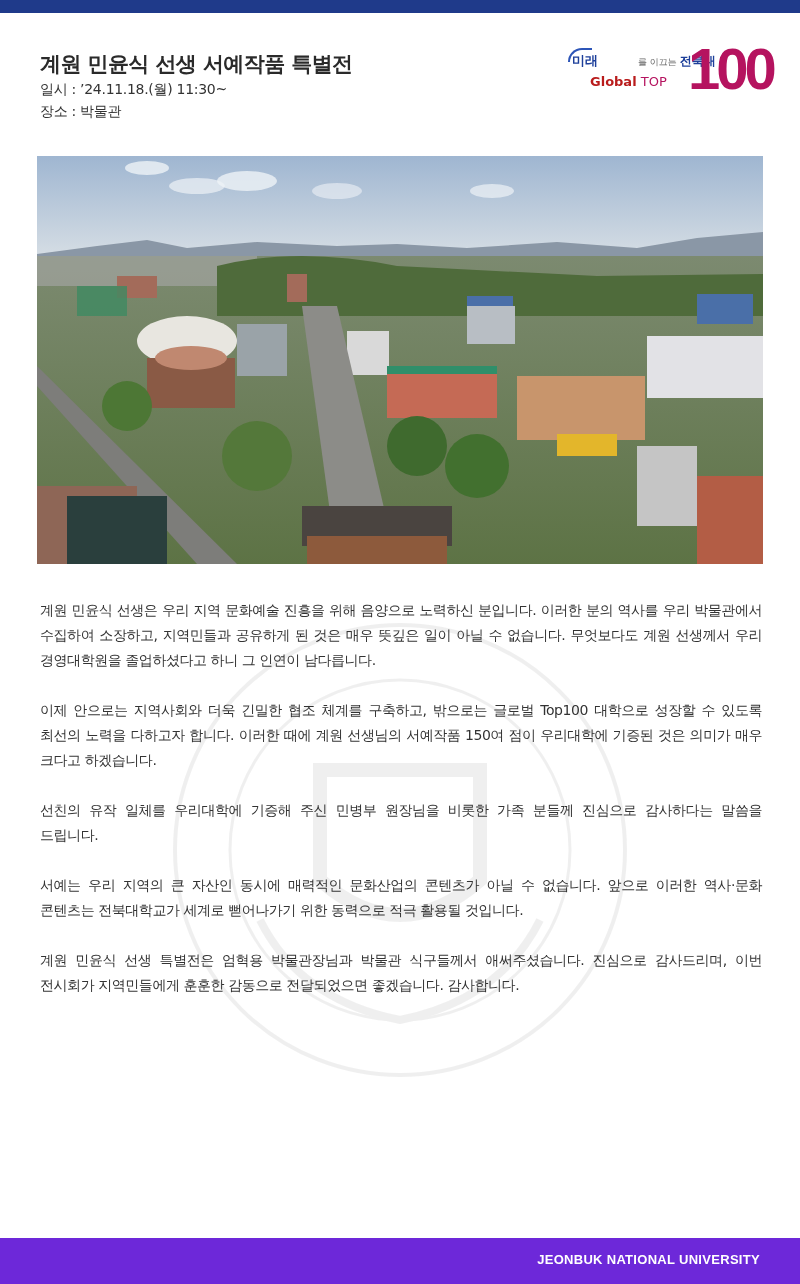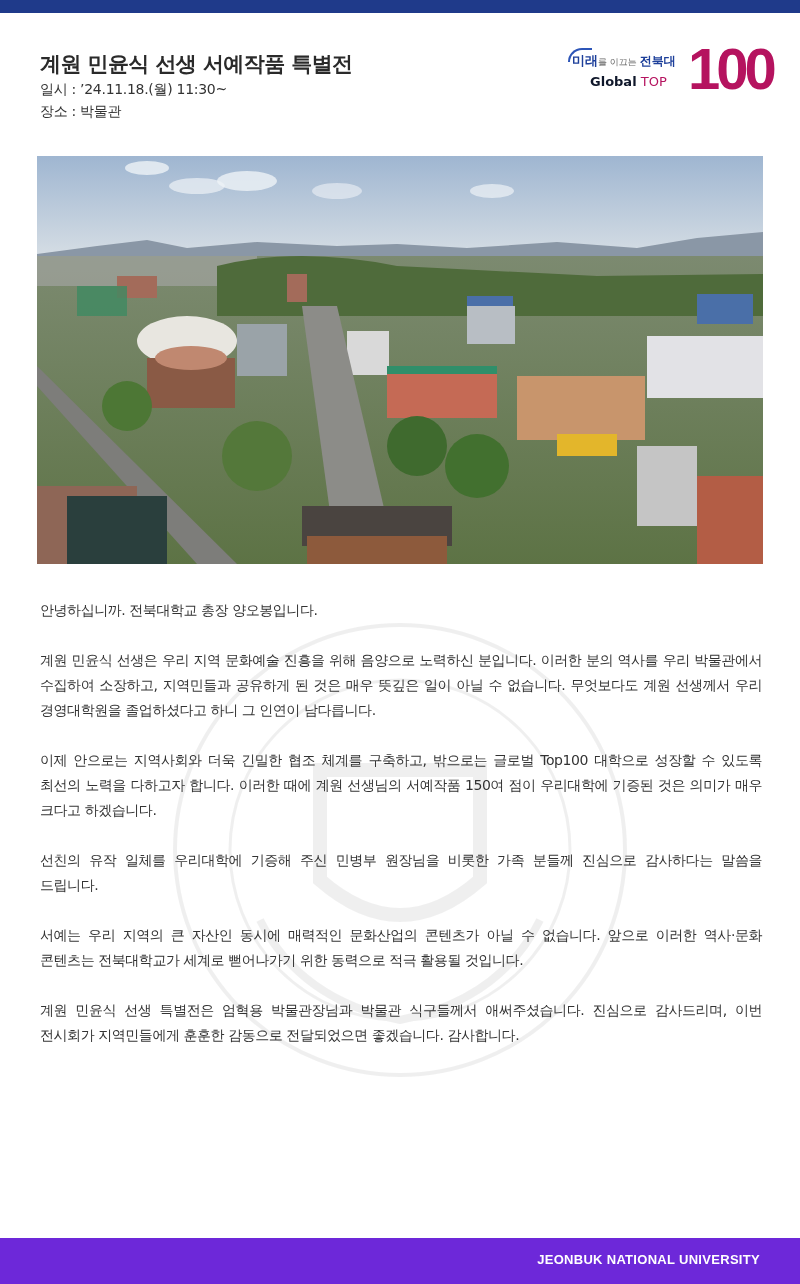--- a/index.html
+++ b/index.html
@@ -9,24 +9,24 @@
   .top-bar { position: absolute; left: 0; top: 0; width: 800px; height: 13px; background: #1f3a8a; }
 
   .header { position: absolute; left: 40px; top: 50px; width: 500px; }
   .title { font-size: 21px; font-weight: bold; color: #2a2a2a; letter-spacing: -0.6px; line-height: 28px; }
   .meta-line { font-size: 14px; color: #333; line-height: 22px; letter-spacing: -0.3px; }
 
   .logo { position: absolute; left: 560px; top: 42px; width: 210px; height: 60px; }
   .logo .swoosh { position: absolute; left: 8px; top: 6px; width: 24px; height: 14px; border-top: 2px solid #2d55b8; border-left: 2px solid #2d55b8; border-radius: 14px 0 0 0; }
   .logo .line1 { position: absolute; left: 12px; top: 10px; white-space: nowrap; font-size: 12px; font-weight: bold; }
   .logo .line1 .l-mirae { color: #1d3f9a; font-size: 13px; }
-  .logo .line1 .l-ikkeu { color: #666; font-weight: normal; font-size: 9px; }
+  .logo .line1 .l-ikkeu { color: #666; font-weight: normal; font-size: 9px; padding-left: 40px; }
   .logo .line1 .l-jbnu { color: #1d3f9a; font-size: 12px; }
   .logo .line2 { position: absolute; left: 30px; top: 32px; white-space: nowrap; font-size: 13px; }
-  .logo .line2 .l-global { color: #0f172a; font-weight: bold; }
+  .logo .line2 .l-global { color: #b91c1c; font-weight: bold; }
   .logo .line2 .l-top { color: #b5135f; }
   .logo .hundred { position: absolute; left: 128px; top: -6px; white-space: nowrap; font-family: "Liberation Sans", sans-serif; font-weight: bold; color: #b5135f; font-size: 58px; letter-spacing: -4px; line-height: 66px; }
 
   .photo { position: absolute; left: 37px; top: 156px; width: 726px; height: 408px; overflow: hidden; background: #a9bfd6; }
   .photo svg { display: block; }
 
   .watermark { position: absolute; left: 170px; top: 620px; width: 460px; height: 460px; border-radius: 50%; opacity: 0.07; pointer-events: none; }
 
   .body-text { position: absolute; left: 40px; top: 598px; width: 722px; font-size: 14px; line-height: 25px; color: #333333; letter-spacing: -0.45px; }
   .body-text p { text-align: justify; margin-bottom: 25px; word-break: keep-all; }
@@ -112,21 +112,20 @@
 <div class="watermark">
   <svg width="460" height="460" viewBox="0 0 460 460" xmlns="http://www.w3.org/2000/svg">
     <circle cx="230" cy="230" r="225" fill="none" stroke="#333" stroke-width="4"></circle>
     <circle cx="230" cy="230" r="170" fill="none" stroke="#333" stroke-width="3"></circle>
     <path d="M150 150 L310 150 L310 260 Q230 330 150 260 Z" fill="none" stroke="#333" stroke-width="14"></path>
     <path d="M90 300 Q130 380 230 400 Q330 380 370 300" fill="none" stroke="#333" stroke-width="8"></path>
   </svg>
 </div>
 
 <div class="body-text">
-  <p>안녕하십니까. 전북대학교 총장 양오봉입니다.</p>
   <p>계원 민윤식 선생은 우리 지역 문화예술 진흥을 위해 음양으로 노력하신 분입니다. 이러한 분의 역사를 우리 박물관에서 수집하여 소장하고, 지역민들과 공유하게 된 것은 매우 뜻깊은 일이 아닐 수 없습니다. 무엇보다도 계원 선생께서 우리 경영대학원을 졸업하셨다고 하니 그 인연이 남다릅니다.</p>
   <p>이제 안으로는 지역사회와 더욱 긴밀한 협조 체계를 구축하고, 밖으로는 글로벌 Top100 대학으로 성장할 수 있도록 최선의 노력을 다하고자 합니다. 이러한 때에 계원 선생님의 서예작품 150여 점이 우리대학에 기증된 것은 의미가 매우 크다고 하겠습니다.</p>
   <p>선친의 유작 일체를 우리대학에 기증해 주신 민병부 원장님을 비롯한 가족 분들께 진심으로 감사하다는 말씀을 드립니다.</p>
   <p>서예는 우리 지역의 큰 자산인 동시에 매력적인 문화산업의 콘텐츠가 아닐 수 없습니다. 앞으로 이러한 역사·문화 콘텐츠는 전북대학교가 세계로 뻗어나가기 위한 동력으로 적극 활용될 것입니다.</p>
   <p>계원 민윤식 선생 특별전은 엄혁용 박물관장님과 박물관 식구들께서 애써주셨습니다. 진심으로 감사드리며, 이번 전시회가 지역민들에게 훈훈한 감동으로 전달되었으면 좋겠습니다. 감사합니다.</p>
 </div>
 
 <div class="footer">
   <span class="footer-text">JEONBUK NATIONAL UNIVERSITY</span>
 </div>

